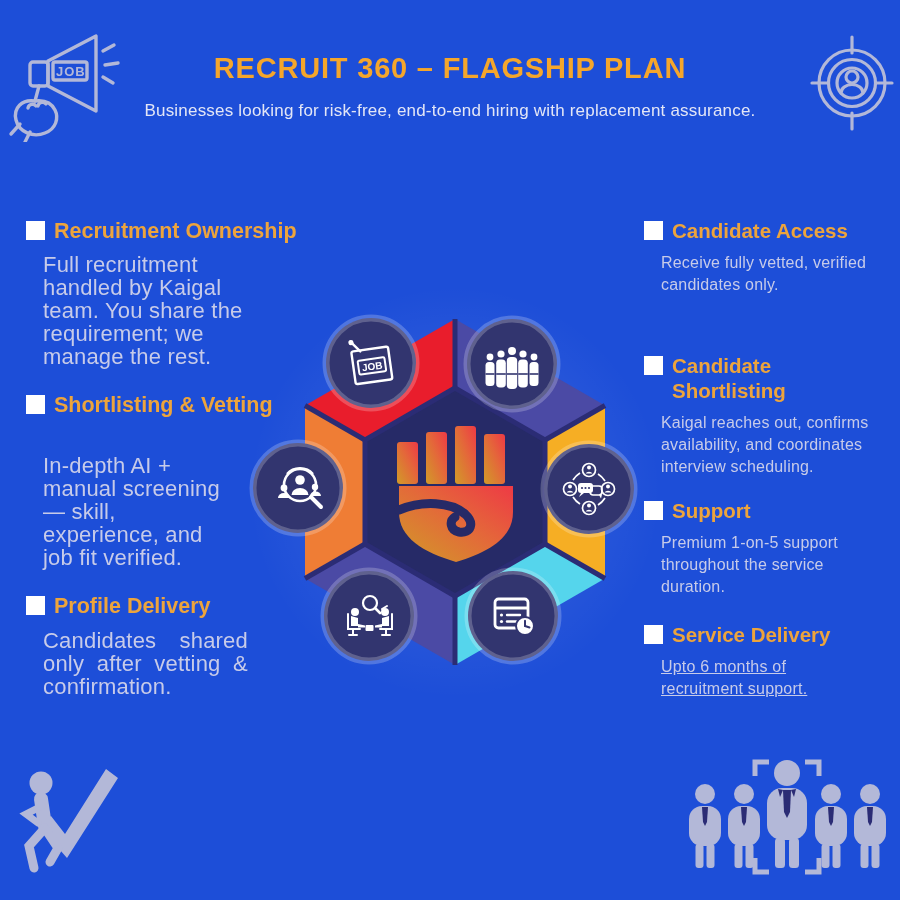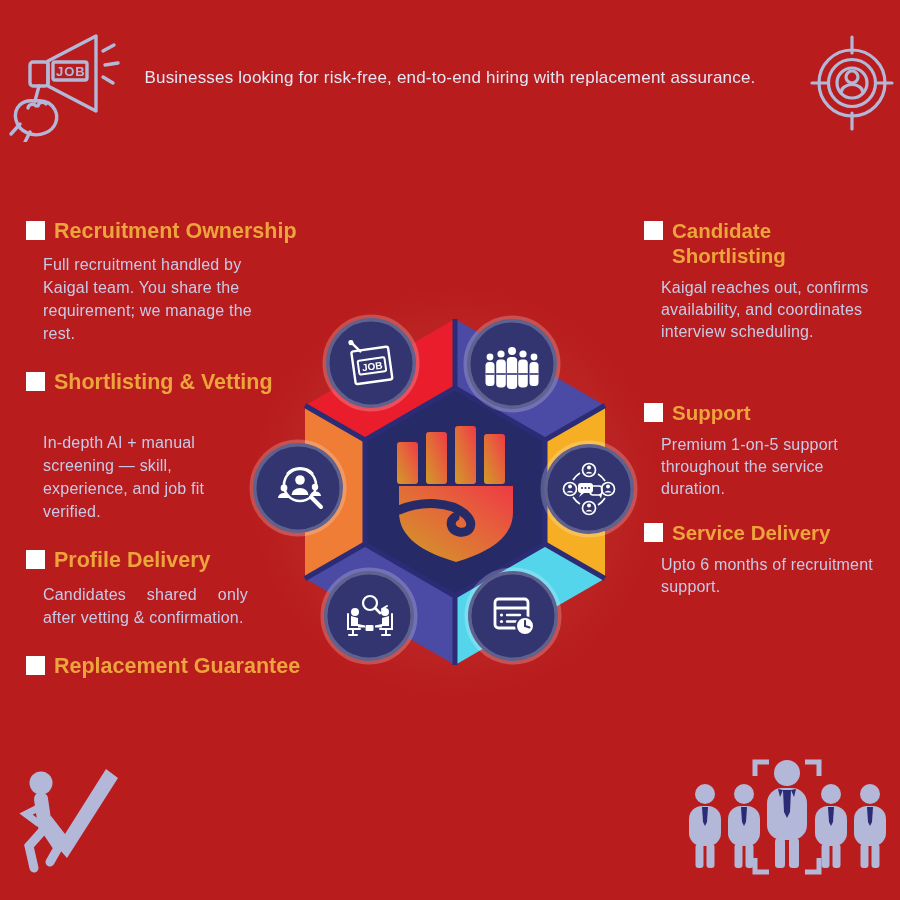--- a/index.html
+++ b/index.html
@@ -1,18 +1,18 @@
 <!DOCTYPE html>
 <html><head>
 <meta charset="utf-8">
 <style>
   html,body{margin:0;padding:0;background:#1a1b4b;}
   .canvas{
     position:relative;width:900px;height:900px;overflow:hidden;
-    background:#b91c1c;
+    background:#1d4ed8;
     font-family:"Liberation Sans","DejaVu Sans",sans-serif;
   }
   
   .mega-icon{position:absolute;left:8px;top:22px;width:112px;height:120px;}
   .target-icon{position:absolute;left:808px;top:32px;width:88px;height:102px;}
   .title-block{position:absolute;left:130px;right:130px;top:52px;text-align:center;}
   .title{
     margin:0;color:#f5a62b;font-size:29px;font-weight:bold;letter-spacing:.8px;
   }
   .subtitle{
@@ -22,21 +22,21 @@
   .col{position:absolute;}
   .col.left{left:10px;top:218px;width:310px;}
   .col.right{left:628px;top:218px;width:262px;}
   .feature{margin-bottom:24px;}
   .fhead{display:flex;align-items:flex-start;gap:9px;padding-left:16px;}
   .bullet{flex:0 0 auto;width:19px;height:19px;background:#ffffff;margin-top:3px;}
   .ftitle{margin:0;color:#eda43c;font-weight:600;line-height:1.22;}
   .left .ftitle{font-size:21.5px;}
   .right .ftitle{font-size:20.5px;max-width:215px;}
   .fbody{
-    margin:9px 0 0 33px;color:#c7cbe9;font-size:16px;line-height:23px;letter-spacing:.2px;
+    margin:9px 0 0 33px;color:#c7cbe9;font-size:22px;line-height:23px;letter-spacing:.2px;
   }
   .right .fbody{font-size:16px;line-height:22px;}
   .left .feature:nth-of-type(1) .fbody{max-width:212px;}
   .left .feature:nth-of-type(2) .fbody{max-width:194px;margin-top:36px;}
   .left .feature:nth-of-type(3) .fbody{max-width:205px;text-align:justify;}
   .left .feature:nth-of-type(4) .fbody{max-width:236px;}
   .right .feature:nth-of-type(1){margin-bottom:57px;}
   .right .feature:nth-of-type(2){margin-bottom:20px;}
   .right .feature:nth-of-type(3){margin-bottom:24px;}
   .right .feature:nth-of-type(1) .fbody{max-width:215px;}
@@ -65,20 +65,21 @@
       <path d="M27,79 C14,77 5,86 8,98 C11,110 25,116 37,111 C48,107 51,96 47,88 C43,80 35,78 27,79 Z"></path>
       <path d="M20,86 a4.5,4.5 0 0 1 8,-2"></path>
       <path d="M30,84 a4.5,4.5 0 0 1 8,-2"></path>
       <path d="M12,102 L3,112"></path>
       <path d="M22,110 L17,120"></path>
     </g>
     <text x="48" y="54" font-size="13" font-weight="bold" fill="#b3b8d8" letter-spacing="1">JOB</text>
   </svg>
 
   <div class="title-block">
+    <h1 class="title">RECRUIT 360 – FLAGSHIP PLAN</h1>
     <p class="subtitle">Businesses looking for risk-free, end-to-end hiring with replacement assurance.</p>
   </div>
 
   <svg class="target-icon" viewBox="0 0 88 102">
     <g fill="none" stroke="#b3b8d8" stroke-width="3.2" stroke-linecap="round">
       <circle cx="44" cy="51" r="33"></circle>
       <circle cx="44" cy="51" r="23.5"></circle>
       <circle cx="44" cy="51" r="15"></circle>
       <circle cx="44" cy="45" r="6"></circle>
       <path d="M33,61 a11,8.5 0 0 1 22,0"></path>
@@ -105,28 +106,31 @@
       <p class="fbody">In-depth AI + manual screening — skill, experience, and job fit verified.</p>
     </div>
     <div class="feature">
       <div class="fhead">
           <span class="bullet"></span>
         <h2 class="ftitle">Profile Delivery</h2>
         </div>
       <p class="fbody">Candidates shared only after vetting &amp; confirmation.</p>
     </div>
     <div class="feature">
-      <div class="fhead">
-          <span class="bullet"></span>
-        <h2 class="ftitle">Replacement Guarantee</h2>
-        </div>
     </div>
   </section>
 
   <section class="col right">
+    <div class="feature">
+      <div class="fhead">
+          <span class="bullet"></span>
+        <h2 class="ftitle">Candidate Access</h2>
+        </div>
+      <p class="fbody">Receive fully vetted, verified candidates only.</p>
+    </div>
     <div class="feature">
       <div class="fhead">
           <span class="bullet"></span>
         <h2 class="ftitle">Candidate Shortlisting</h2>
         </div>
       <p class="fbody">Kaigal reaches out, confirms availability, and coordinates interview scheduling.</p>
     </div>
     <div class="feature">
       <div class="fhead">
           <span class="bullet"></span>

